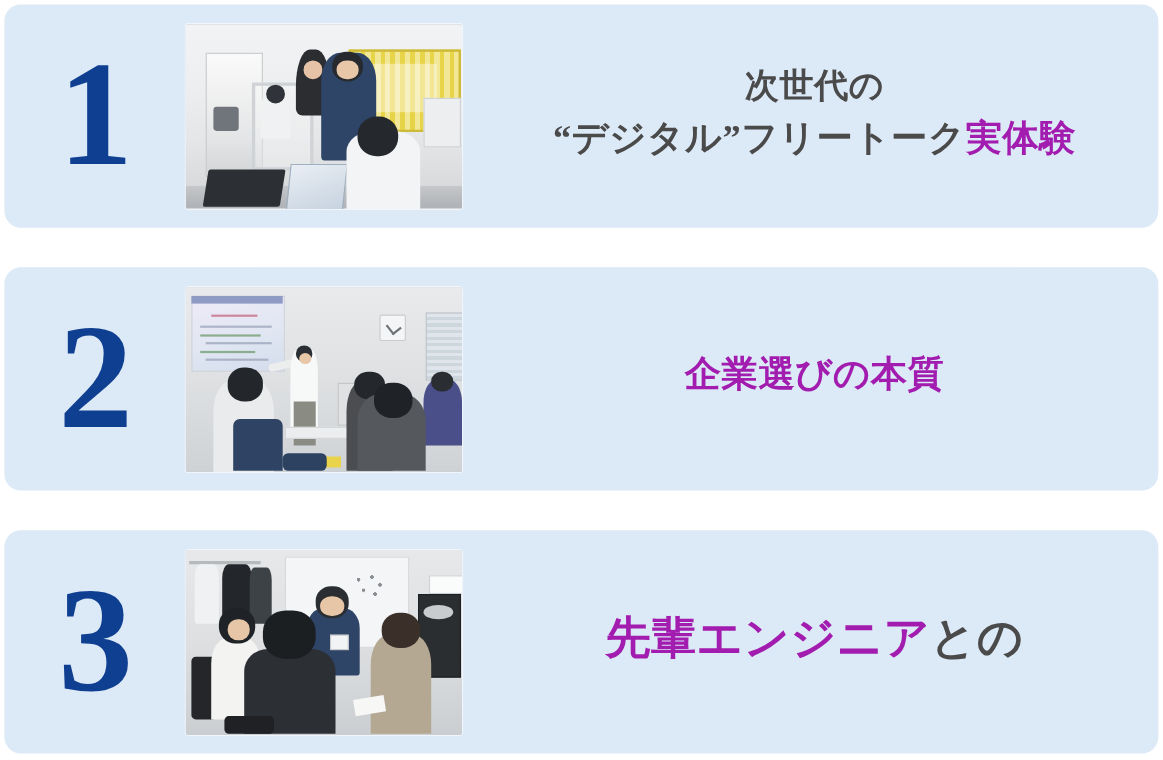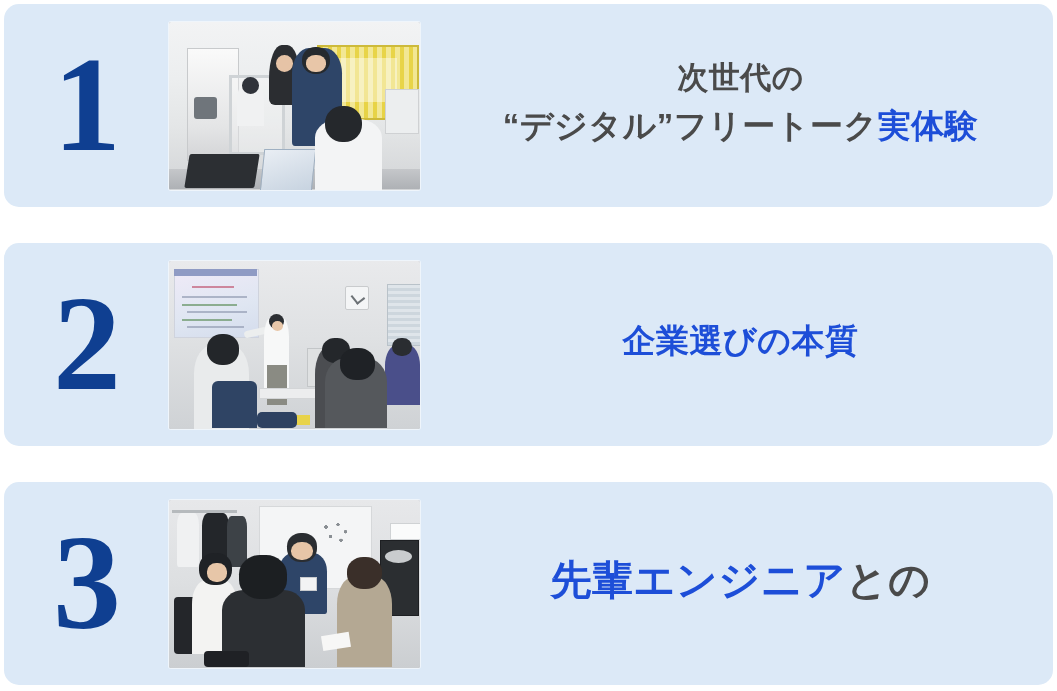--- a/index.html
+++ b/index.html
@@ -341,32 +341,33 @@
   
   .text-col {
     flex: 1 1 auto;
     height: 100%;
     display: flex;
     flex-direction: column;
     align-items: center;
     justify-content: center;
     padding: 0 14px 6px 6px;
     box-sizing: border-box;
+    font-family: Liberation Serif, serif;
   }
   .line {
     color: #4a4a4a;
     font-weight: 700;
     font-size: 31px;
     line-height: 1.52;
     letter-spacing: 0.5px;
     text-align: center;
     white-space: nowrap;
   }
   .line.big { font-size: 33px; }
-  .hl { color: #1d4ed8; }
+  .hl { color: #a21caf; }
   .c2 .line { font-size: 29px; }
   .c2 .line.big { font-size: 33px; }
   .c3 .line { font-size: 41px; line-height: 1.78; }
 </style>
 </head>
 <body>
 
 <div class="board">
 
   <div class="card c1">

